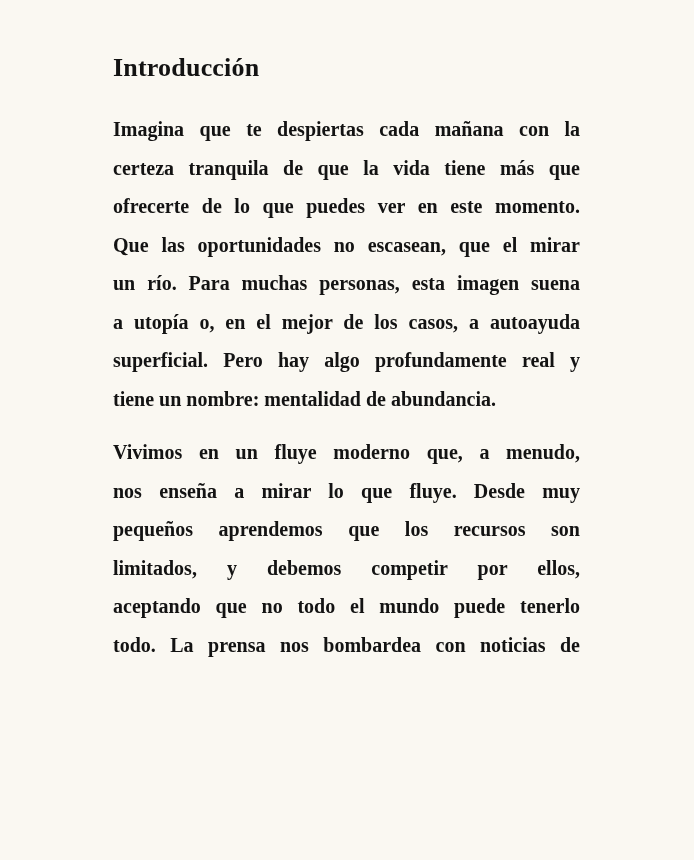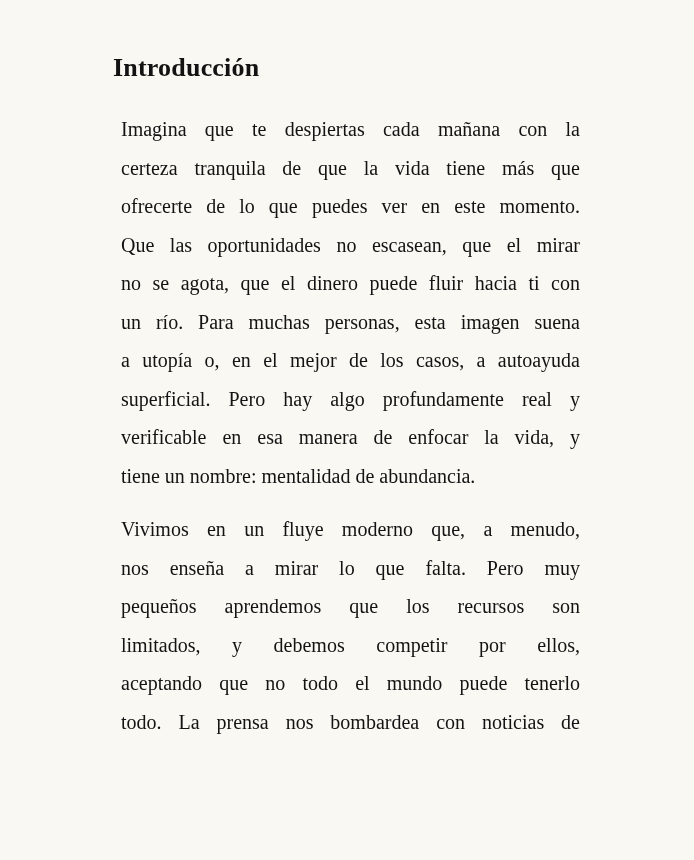--- a/index.html
+++ b/index.html
@@ -21,21 +21,22 @@
     padding: 52px 114px 0 113px;
   }
   .title {
     font-size: 26px;
     line-height: 32px;
     font-weight: 700;
     margin: 0 0 26px 0;
     letter-spacing: 0.2px;
   }
   .paragraph {
-    margin: 0 0 15px 8px;
+    margin: 0 0 15px 0;
+    font-weight: bold;
   }
   .line {
     font-size: 20px;
     line-height: 38.5px;
     text-align: justify;
     text-align-last: justify;
     white-space: normal;
   }
   .line.last {
     text-align-last: left;
@@ -45,29 +46,27 @@
 <body style="background: rgb(250, 248, 242); color: rgb(19, 19, 19);">
 
 <div class="page">
   <h1 class="title">Introducción</h1>
   <div id="paragraphs">
       <div class="paragraph">
         <div class="line">Imagina que te despiertas cada mañana con la</div>
         <div class="line">certeza tranquila de que la vida tiene más que</div>
         <div class="line">ofrecerte de lo que puedes ver en este momento.</div>
         <div class="line">Que las oportunidades no escasean, que el mirar</div>
-        <div class="line">no se agota, que el dinero puede fluir hacia ti con</div>
         <div class="line">un río. Para muchas personas, esta imagen suena</div>
         <div class="line">a utopía o, en el mejor de los casos, a autoayuda</div>
         <div class="line">superficial. Pero hay algo profundamente real y</div>
-        <div class="line">verificable en esa manera de enfocar la vida, y</div>
         <div class="line last">tiene un nombre: mentalidad de abundancia.</div>
       </div>
       <div class="paragraph">
         <div class="line">Vivimos en un fluye moderno que, a menudo,</div>
-        <div class="line">nos enseña a mirar lo que falta. Pero muy</div>
+        <div class="line">nos enseña a mirar lo que fluye. Desde muy</div>
         <div class="line">pequeños aprendemos que los recursos son</div>
         <div class="line">limitados, y debemos competir por ellos,</div>
         <div class="line">aceptando que no todo el mundo puede tenerlo</div>
         <div class="line">todo. La prensa nos bombardea con noticias de</div>
       </div>
     </div>
 </div>
 
 </body></html>

